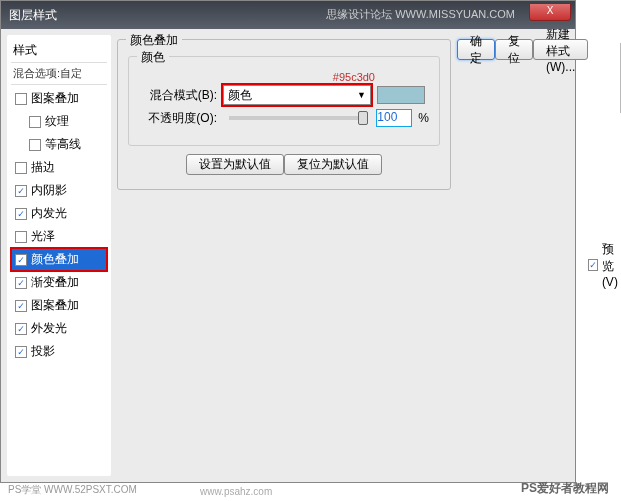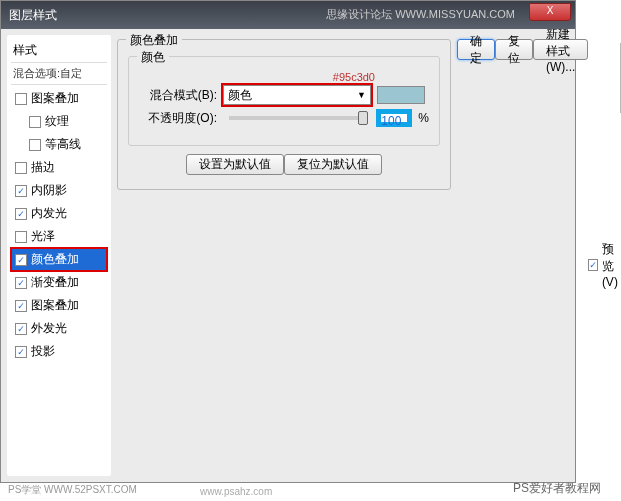--- a/index.html
+++ b/index.html
@@ -25,32 +25,32 @@
 .inner-group{border:1px solid #ccc;border-radius:3px;padding:10px 10px 14px;margin-top:8px;position:relative}
 .inner-title{position:absolute;top:-8px;left:8px;background:#ebebeb;padding:0 4px}
 .row{display:flex;align-items:center;gap:6px;margin:4px 0}
 .label{width:78px;text-align:right}
 .combo{width:148px;height:20px;border:1px solid #888;background:#fff;display:flex;align-items:center;justify-content:space-between;padding:0 4px;outline:2px solid #d00}
 .combo .arrow{font-size:9px}
 .swatch{width:48px;height:18px;background:#9cc5d2;border:1px solid #888}
 .hex-label{color:#c03030;font-size:11px;margin-left:16px}
 .slider{flex:1;height:4px;background:#ccc;position:relative;margin:0 6px}
 .slider .thumb{position:absolute;right:-4px;top:-5px;width:10px;height:14px;background:#ddd;border:1px solid #666;border-radius:2px}
-.num-input{width:36px;height:18px;border:5px solid #0ea5e9;background:#fff;text-align:right;padding-right:18px;color:#1e6bd6}
+.num-input{width:36px;height:18px;border:1px solid #0ea5e9;background:#fff;text-align:right;padding-right:18px;color:#1e6bd6}
 .btn{height:21px;border:1px solid #888;background:linear-gradient(#fdfdfd,#e4e4e4);border-radius:3px;padding:0 12px;display:inline-flex;align-items:center;justify-content:center;cursor:pointer}
 .btn-row{display:flex;gap:0;justify-content:center;margin-top:8px}
 .right-panel{width:112px;display:flex;flex-direction:row;padding-top:4px}
 .right-panel .btn{width:100%}
 .btn.primary{border:1px solid #3a7bd5;box-shadow:0 0 3px #6ab0ff}
 .preview-row{display:flex;align-items:center;gap:4px;justify-content:center;margin-top:14px}
 .preview-box{width:70px;height:70px;border:1px solid #bbb;background:#fff;margin:4px auto;display:flex;align-items:center;justify-content:center}
 .preview-inner{width:40px;height:40px;background:#bfe0ea;border:1px solid #9cc5d2}
 .footer-left{position:absolute;left:8px;bottom:4px;color:#999;font-size:10px}
 .footer-mid{position:absolute;left:200px;bottom:4px;color:#aaa;font-size:10px}
-.footer-right{position:absolute;right:20px;bottom:4px;color:#666;font-size:12px;font-weight:normal}
+.footer-right{position:absolute;right:12px;bottom:4px;color:#666;font-size:12px;font-weight:bold}
 </style>
 </head>
 <body>
 
 <div class="window">
   <div class="titlebar">
     <span>图层样式</span>
     <span class="watermark-top">思缘设计论坛  WWW.MISSYUAN.COM</span>
     <div class="close-btn">X</div>
   </div>

